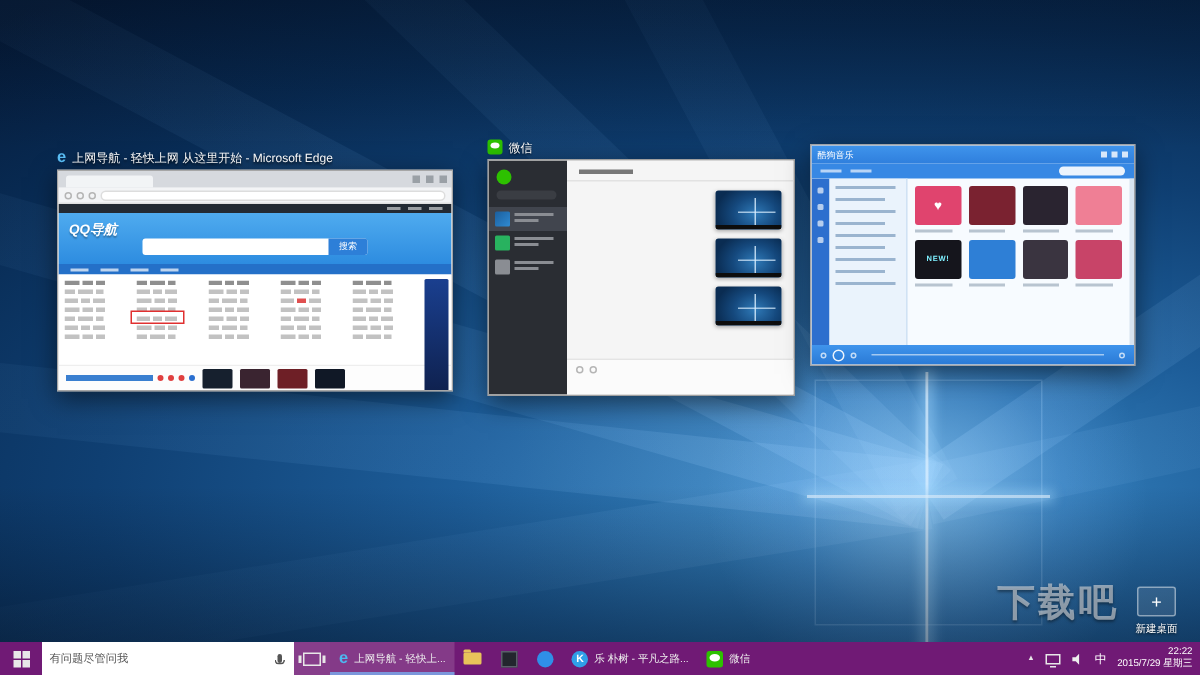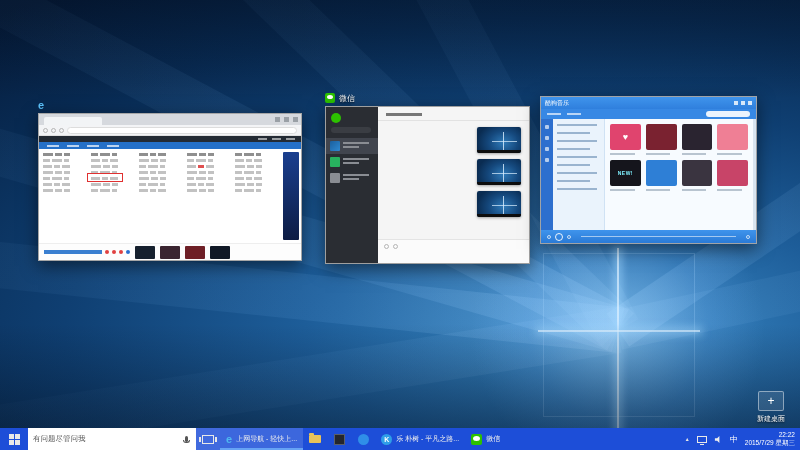--- a/index.html
+++ b/index.html
@@ -133,21 +133,21 @@
   .kg-mini { width:4px; height:4px; border:1px solid rgba(255,255,255,.7); border-radius:50%; }
   .kg-prog { flex:1; height:1px; background:rgba(255,255,255,.55); margin:0 6px; }
 
   
   .new-desktop { position:absolute; right:6px; bottom:26px; width:46px; text-align:center; cursor:pointer; }
   .nd-plus { width:26px; height:20px; margin:0 auto 3px; border:1px solid rgba(255,255,255,.45); background:rgba(255,255,255,.1);
     color:#fff; font-size:12px; line-height:18px; border-radius:2px; }
   .nd-label { color:#fff; font-size:7px; text-shadow:0 1px 2px rgba(0,0,0,.8); }
 
   
-  .taskbar { position:absolute; left:0; bottom:0; width:800px; height:22px; background:#1d4ed8; display:flex; align-items:stretch; z-index:5; }
+  .taskbar { position:absolute; left:0; bottom:0; width:800px; height:22px; background:#701a75; display:flex; align-items:stretch; z-index:5; }
   .tb-start { width:28px; display:flex; align-items:center; justify-content:center; cursor:pointer; }
   .win-logo { display:grid; grid-template-columns:5px 5px; grid-template-rows:5px 5px; gap:1px; }
   .win-logo span { background:#e8e8e8; }
   .tb-search { width:168px; background:#fff; display:flex; align-items:center; padding:0 5px; gap:4px; cursor:text; }
   .tb-search-text { flex:1; color:#555; font-size:7.5px; white-space:nowrap; overflow:hidden; }
   .mic-icon { width:9px; flex:none; }
   .mic-body { display:block; width:3px; height:6px; border-radius:2px; background:#555; margin:0 auto; }
   .mic-stand { display:block; width:7px; height:3px; border:1px solid #555; border-top:none; border-radius:0 0 4px 4px; margin:-2px auto 0; }
   .tb-btn { display:flex; align-items:center; justify-content:center; padding:0 6px; cursor:pointer; }
   .tb-btn.active { background:rgba(255,255,255,.16); }
@@ -189,24 +189,26 @@
     <div class="beam b6"></div>
     <div class="beam-r r1"></div>
     <div class="beam-r r2"></div>
     <div class="glow"></div>
     <div class="win-frame"></div>
     <div class="win-v"></div>
     <div class="win-h"></div>
     <div class="vignette"></div>
   </div>
 
+  <div class="watermark">下载吧</div>
 
   <div class="tv-win edge">
     <div class="tv-label">
       <span class="ico-edge">e</span>
+      <span class="tv-title">上网导航 - 轻快上网 从这里开始 - Microsoft Edge</span>
     </div>
     <div class="thumb e-thumb">
       <div class="e-titlebar">
         <span class="e-tab"></span>
         <span class="e-ctrls">
             <i></i>
             <i></i>
             <i></i>
           </span>
       </div>
@@ -215,20 +217,26 @@
         <i class="dot"></i>
         <i class="dot"></i>
         <span class="e-url"></span>
       </div>
       <div class="e-page">
         <div class="e-topstrip">
             <i></i>
             <i></i>
             <i></i>
           </div>
+        <div class="e-hero">
+          <span class="e-logo">QQ导航</span>
+          <div class="e-search">
+            <span class="e-sbtn">搜索</span>
+          </div>
+        </div>
         <div class="e-nav">
             <i></i>
             <i></i>
             <i></i>
             <i></i>
           </div>
         <div class="e-body">
           <div class="e-linkcol">
               <div class="e-linkrow"><span class="e-bar dark" style="width: 10px;"></span><span class="e-bar dark" style="width: 7px;"></span><span class="e-bar dark" style="width: 6px;"></span></div>
               <div class="e-linkrow"><span class="e-bar" style="width: 7px;"></span><span class="e-bar" style="width: 10px;"></span><span class="e-bar" style="width: 5px;"></span></div>

